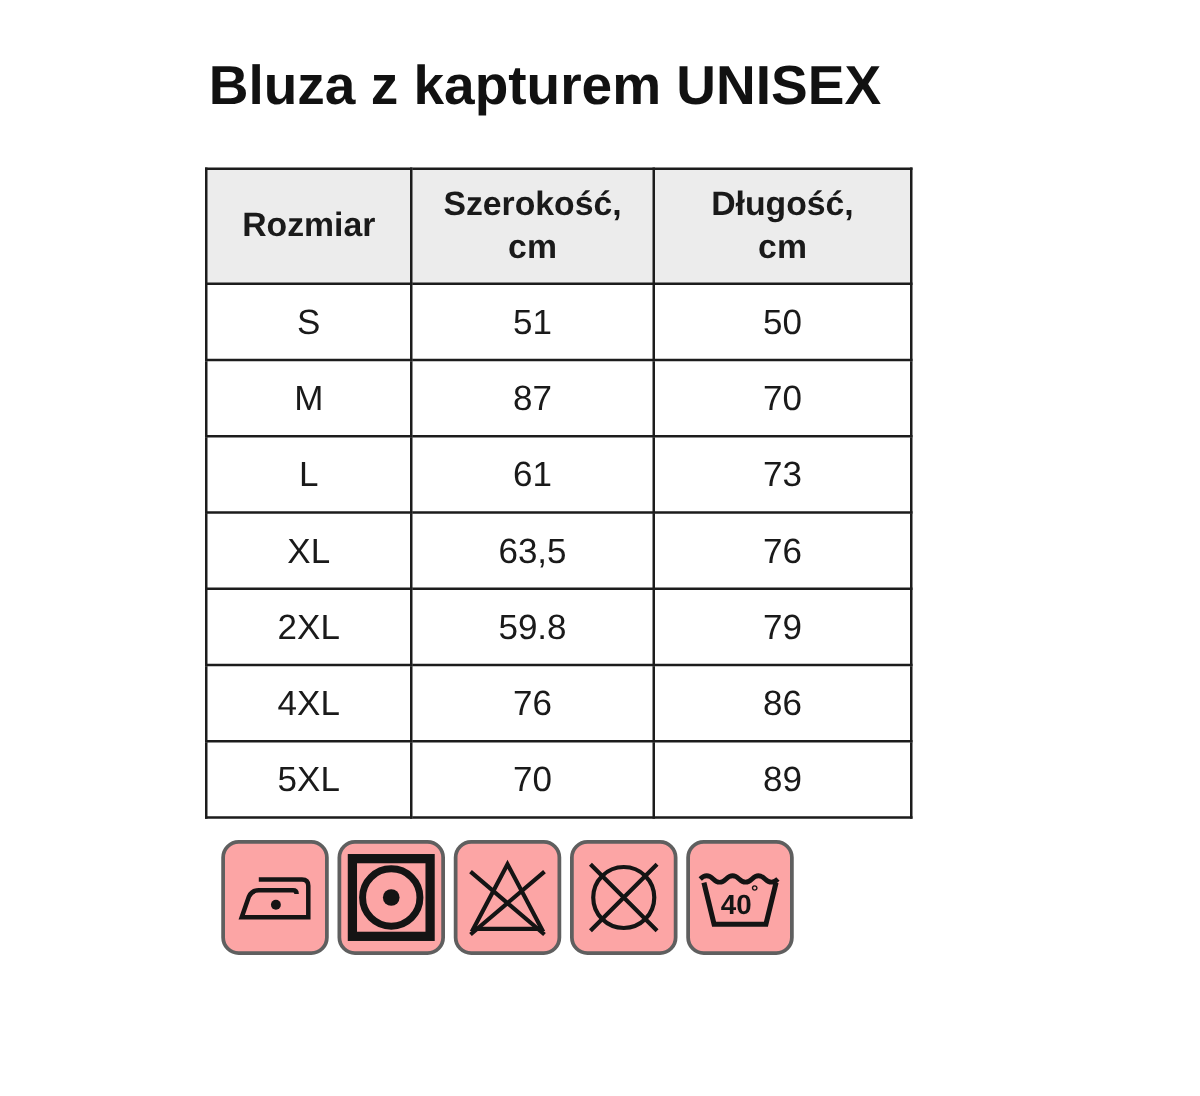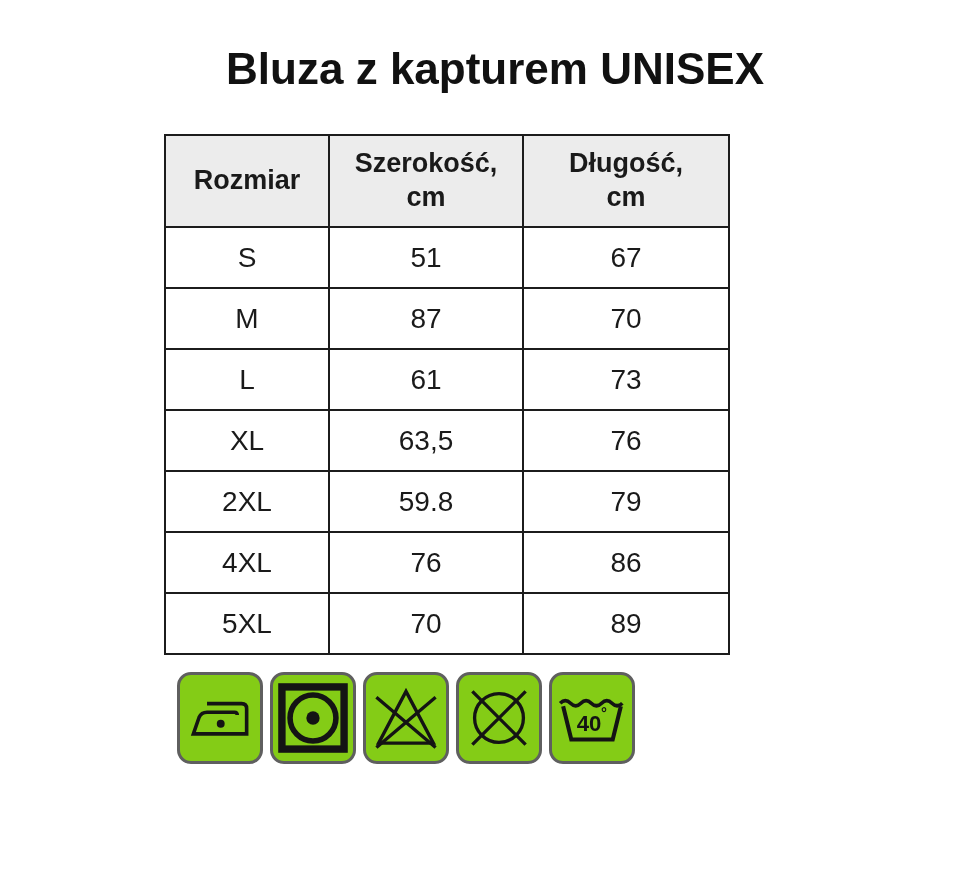--- a/index.html
+++ b/index.html
@@ -17,21 +17,20 @@
     left: 164px;
     top: 44px;
     width: 600px;
   }
   h1.title {
     font-size: 44px;
     font-weight: bold;
     margin: 0 0 15px 3px;
     color: #111;
     white-space: nowrap;
-    text-align: right;
   }
   table.size-table {
     border-collapse: collapse;
     table-layout: fixed;
     margin-top: 40px;
   }
   .size-table th, .size-table td {
     border: 2px solid #1c1c1c;
     text-align: center;
     vertical-align: middle;
@@ -57,21 +56,21 @@
     display: flex;
     gap: 7px;
     margin-top: 17px;
     margin-left: 13px;
   }
   .care-box {
     width: 86px;
     height: 92px;
     border: 3px solid #5f5f5f;
     border-radius: 14px;
-    background: #84cc16;
+    background: #fca5a5;
     display: flex;
     align-items: center;
     justify-content: center;
     box-sizing: border-box;
   }
   .care-box svg { display: block; }
   .icon-stroke {
     fill: none;
     stroke: #141414;
   }
@@ -107,21 +106,21 @@
         <th>
           <div>Długość,</div>
           <div>cm</div>
         </th>
       </tr>
     </thead>
     <tbody>
       <tr>
         <td>S</td>
         <td>51</td>
-        <td>67</td>
+        <td>50</td>
       </tr>
       <tr>
         <td>M</td>
         <td>87</td>
         <td>70</td>
       </tr>
       <tr>
         <td>L</td>
         <td>61</td>
         <td>73</td>

